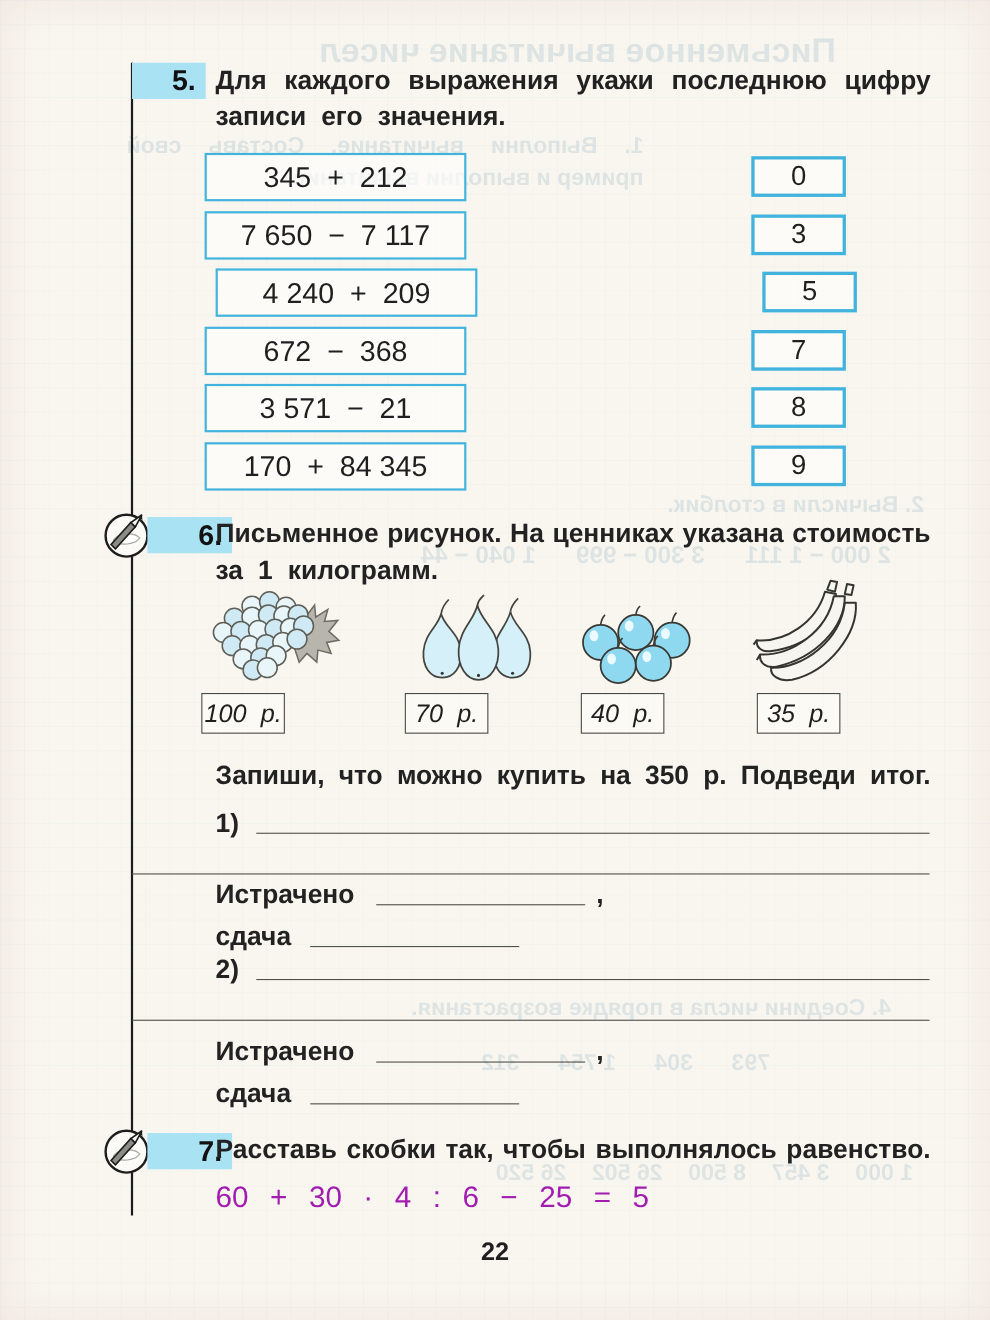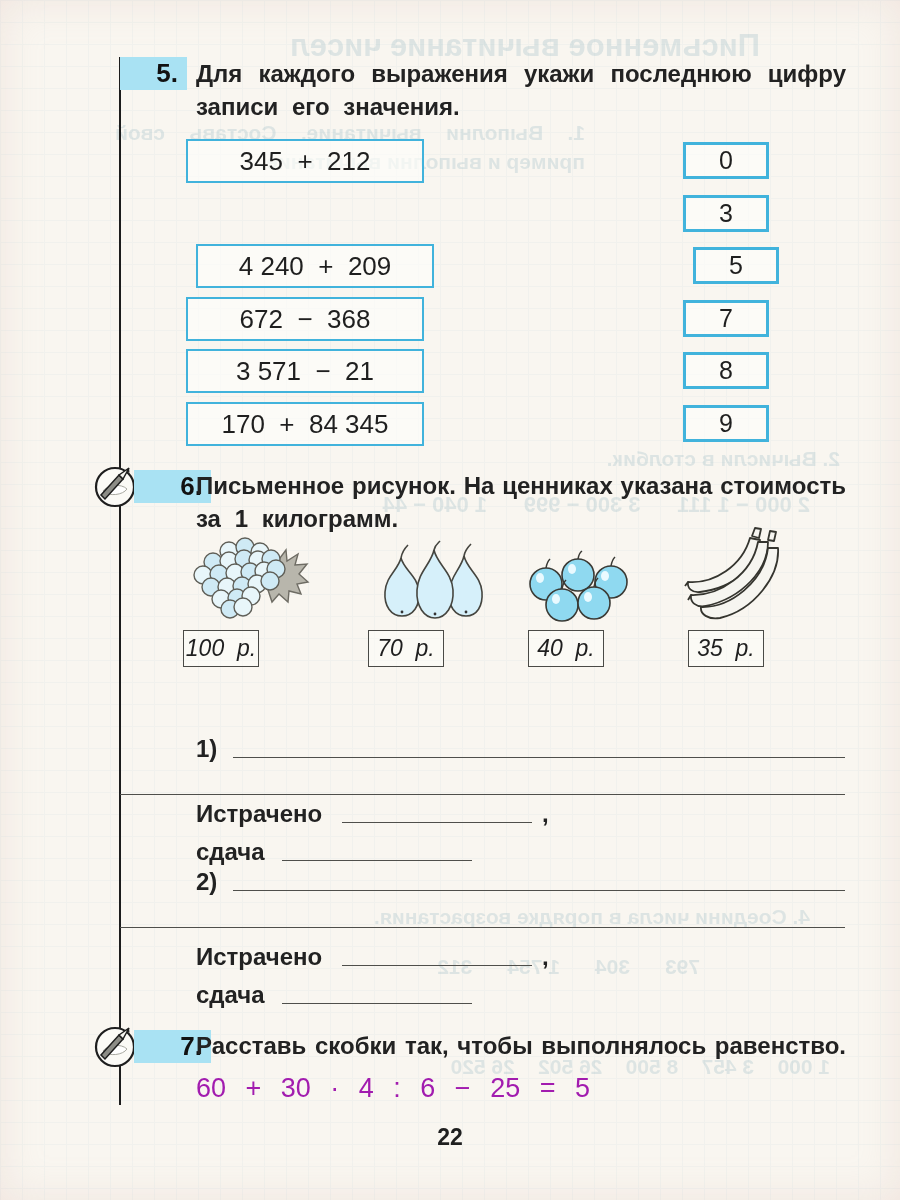--- a/index.html
+++ b/index.html
@@ -57,20 +57,21 @@
     <span>5.</span>
   </div>
   <div class="task-text just" style="left:196px;top:58px;width:650px;">Для каждого выражения укажи последнюю цифру</div>
   <div class="task-text ws" style="left:196px;top:91px;width:650px;">записи его значения.</div>
 
   <div class="pair-row" style="top:139px;">
     <div class="expr">345  +  212</div>
     <div class="ans">0</div>
   </div>
   <div class="pair-row" style="top:192px;">
+    <div class="expr">7 650  −  7 117</div>
     <div class="ans">3</div>
   </div>
   <div class="pair-row" style="top:244px;margin-left:10px;">
     <div class="expr">4 240  +  209</div>
     <div class="ans">5</div>
   </div>
   <div class="pair-row" style="top:297px;">
     <div class="expr">672  −  368</div>
     <div class="ans">7</div>
   </div>
@@ -183,20 +184,21 @@
       </g>
       <path d="M9,69 l-3,5 M6,56 l-3,4" stroke="#35352f" stroke-width="1.8"></path>
     </svg>
   </div>
 
   <div class="price" style="left:183px;">100  р.</div>
   <div class="price" style="left:368px;">70  р.</div>
   <div class="price" style="left:528px;">40  р.</div>
   <div class="price" style="left:688px;">35  р.</div>
 
+  <div class="task-text just" style="left:196px;top:690px;width:650px;">Запиши, что можно купить на 350 р. Подведи итог.</div>
 
   <div class="lbl" style="left:196px;top:735px;">1)</div>
   <div class="wline" style="left:233px;top:735px;width:612px;"></div>
   <div class="wline" style="left:120px;top:772px;width:725px;"></div>
   <div class="lbl" style="left:196px;top:800px;">Истрачено</div>
   <div class="wline" style="left:342px;top:800px;width:190px;"></div>
   <div class="lbl" style="left:542px;top:800px;">,</div>
   <div class="lbl" style="left:196px;top:838px;">сдача</div>
   <div class="wline" style="left:282px;top:838px;width:190px;"></div>
 

